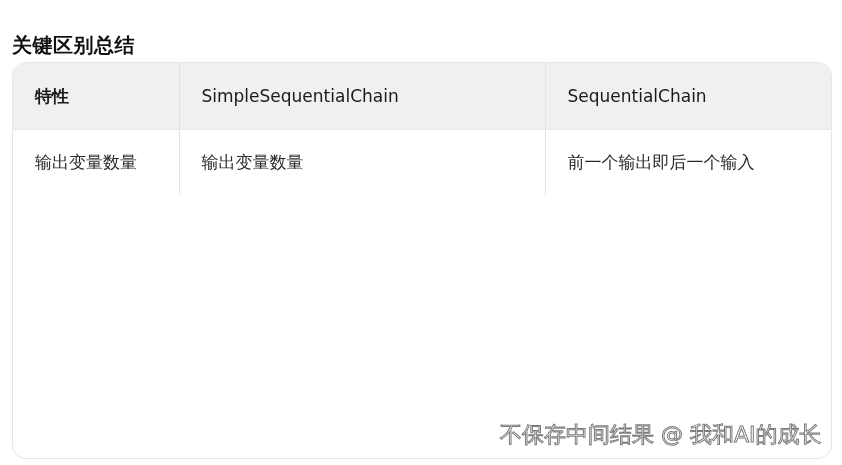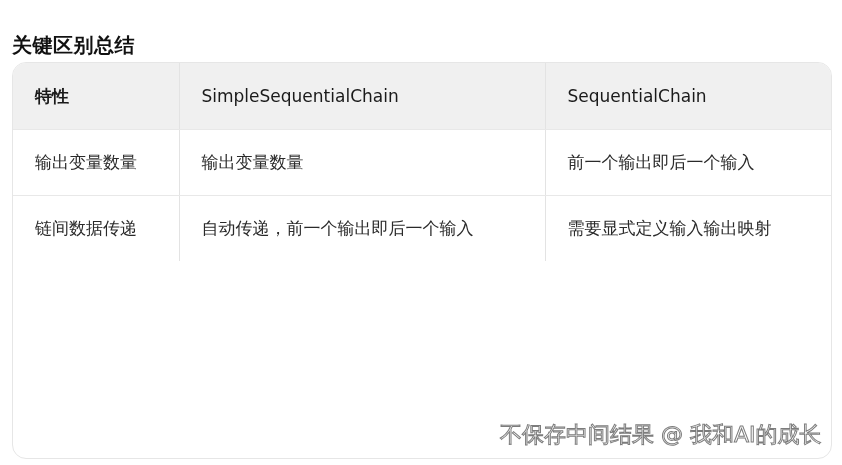--- a/index.html
+++ b/index.html
@@ -97,22 +97,17 @@
         <th>SimpleSequentialChain</th>
         <th>SequentialChain</th>
       </tr>
     </thead>
     <tbody>
       <tr>
         <td>输出变量数量</td>
         <td>输出变量数量</td>
         <td>前一个输出即后一个输入</td>
       </tr>
-      <tr>
-        <td>链间数据传递</td>
-        <td>自动传递，前一个输出即后一个输入</td>
-        <td>需要显式定义输入输出映射</td>
-      </tr>
     </tbody>
   </table>
 </div>
 
 <div class="watermark">不保存中间结果 @ 我和AI的成长</div>
 
 </body></html>

